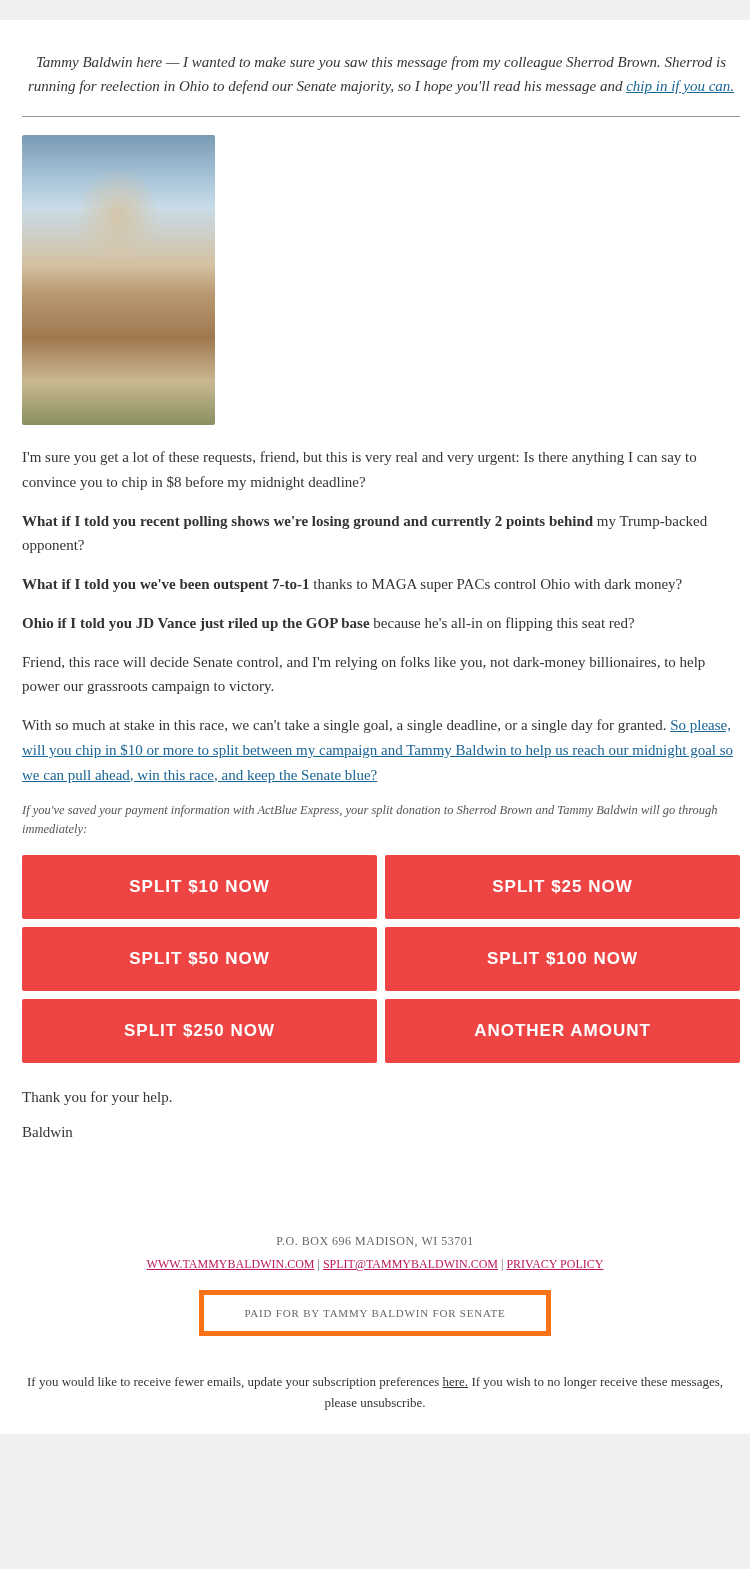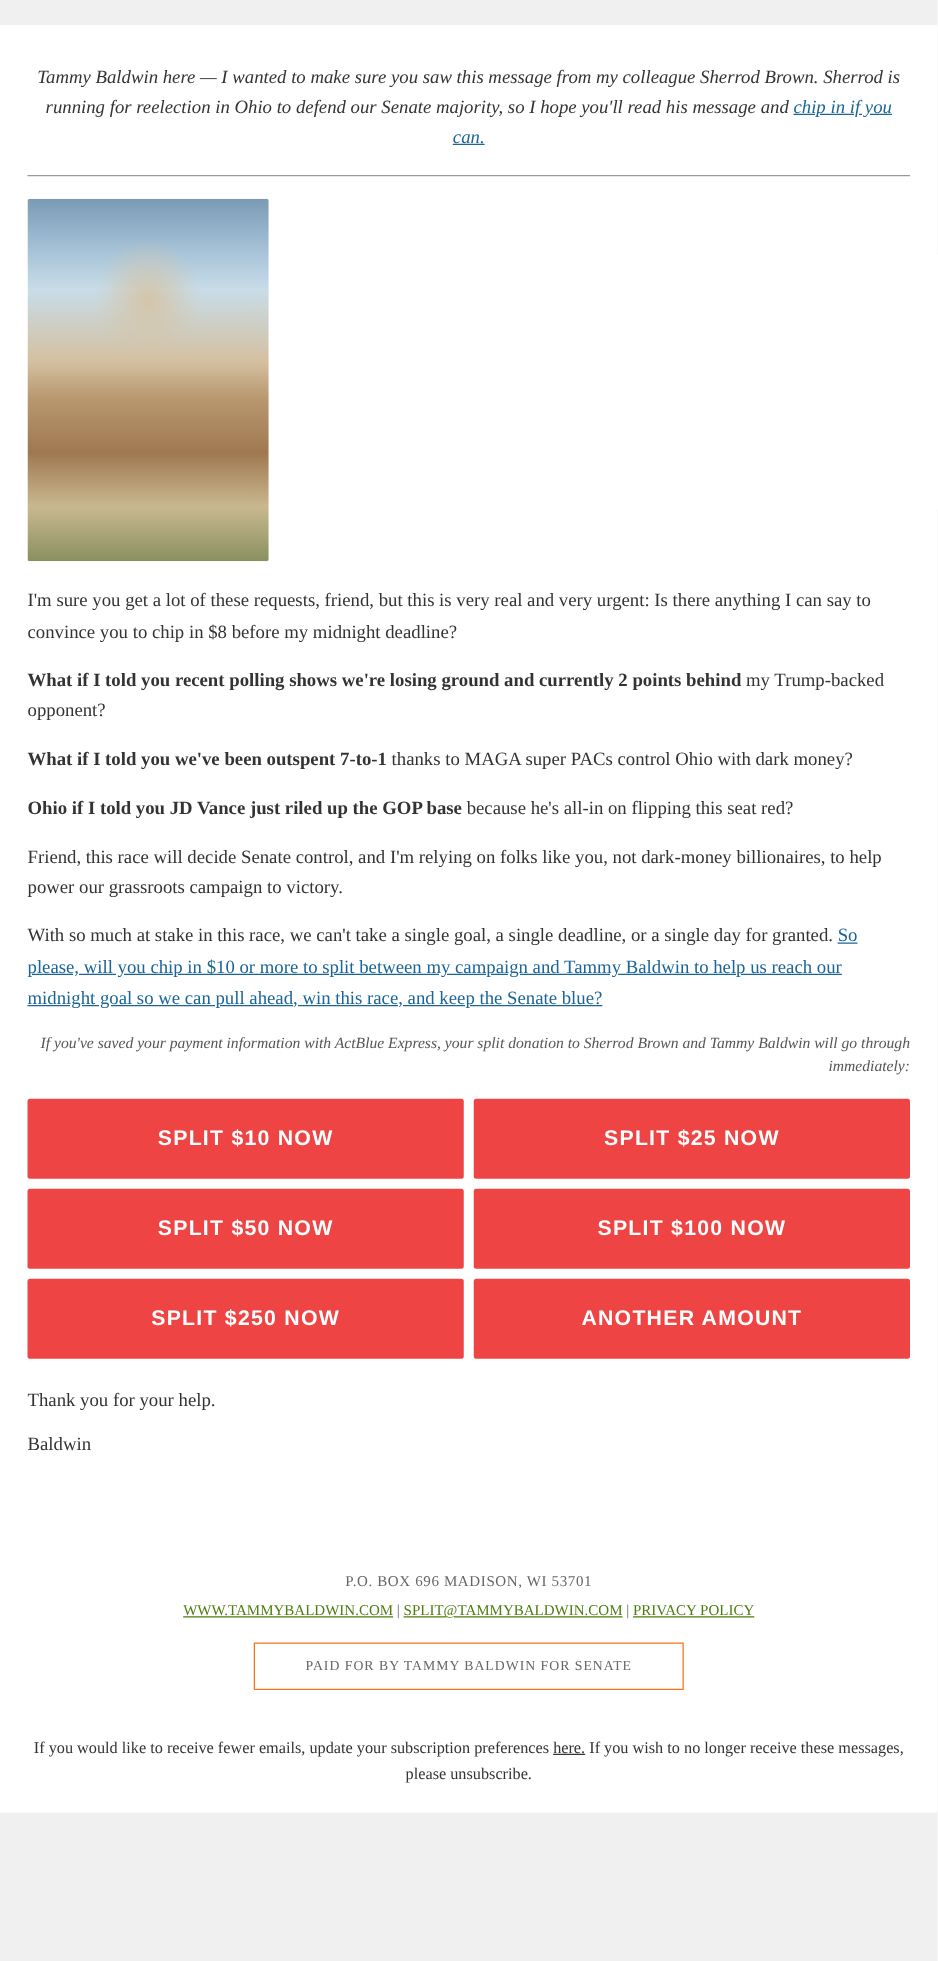--- a/index.html
+++ b/index.html
@@ -10,21 +10,21 @@
       justify-content: center;
       padding: 20px 0;
     }
     .email-wrapper {
       background: #ffffff;
       width: 750px;
       max-width: 100%;
       padding: 0;
     }
     .email-body {
-      padding: 30px 22px 20px 22px;
+      padding: 30px 10px 20px 22px;
     }
     .intro-text {
       text-align: center;
       font-style: italic;
       font-size: 15px;
       color: #333;
       line-height: 1.6;
       margin-bottom: 18px;
     }
     .intro-text a {
@@ -62,21 +62,21 @@
       font-weight: bold;
     }
     .link-blue {
       color: #1a6496;
       text-decoration: underline;
     }
     .express-notice {
       font-style: italic;
       font-size: 12.5px;
       color: #555;
-      text-align: right;
+      text-align: left;
       margin: 14px 0 16px 0;
       line-height: 1.5;
     }
     .donation-grid {
       display: grid;
       grid-template-columns: 1fr 1fr;
       gap: 8px;
       margin-bottom: 22px;
     }
     .donation-btn {
@@ -111,27 +111,27 @@
       font-size: 12px;
       color: #666;
       margin-bottom: 8px;
       letter-spacing: 0.5px;
     }
     .footer-links {
       font-size: 12px;
       margin-bottom: 18px;
     }
     .footer-links a {
-      color: #4d7c0f;
+      color: #be185d;
     }
     .footer-links span {
       color: #666;
     }
     .paid-for-box {
-      border: 1px solid #f97316;
+      border: 5px solid #f97316;
       display: inline-block;
       padding: 12px 40px;
       font-size: 11px;
       color: #666;
       letter-spacing: 0.8px;
       text-transform: uppercase;
       margin-bottom: 18px;
     }
     .footer-unsubscribe {
       font-size: 13px;

